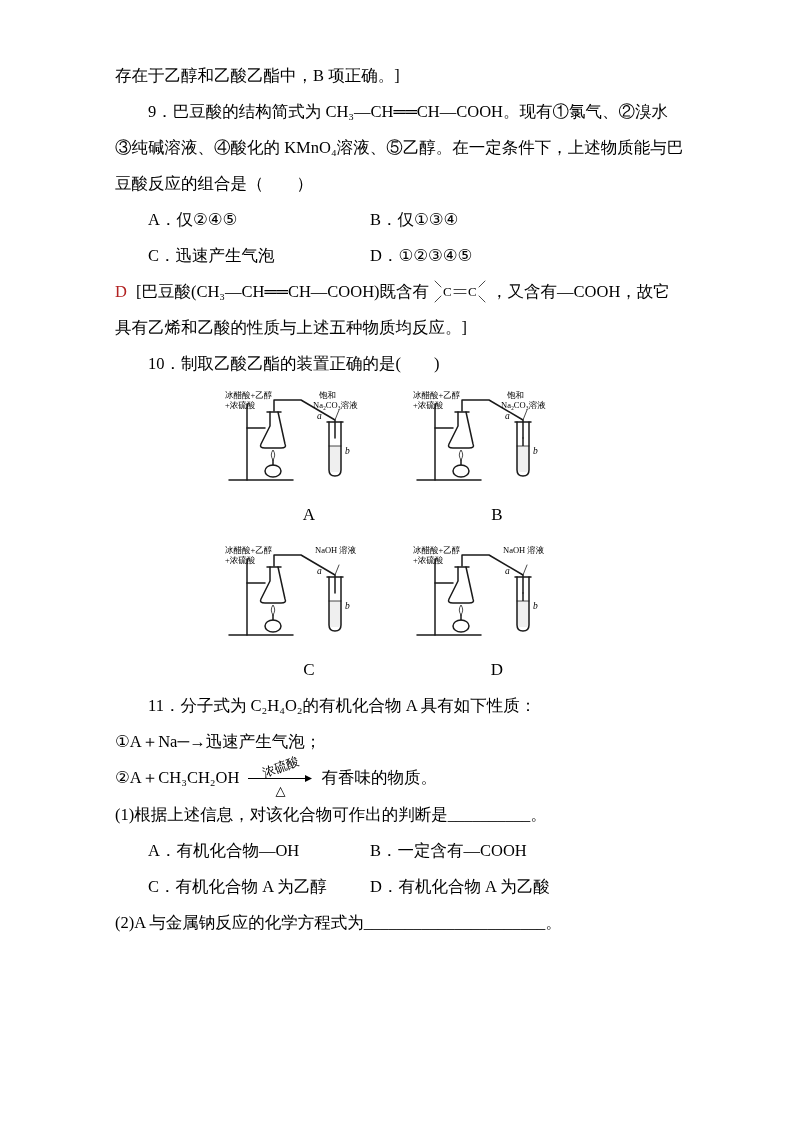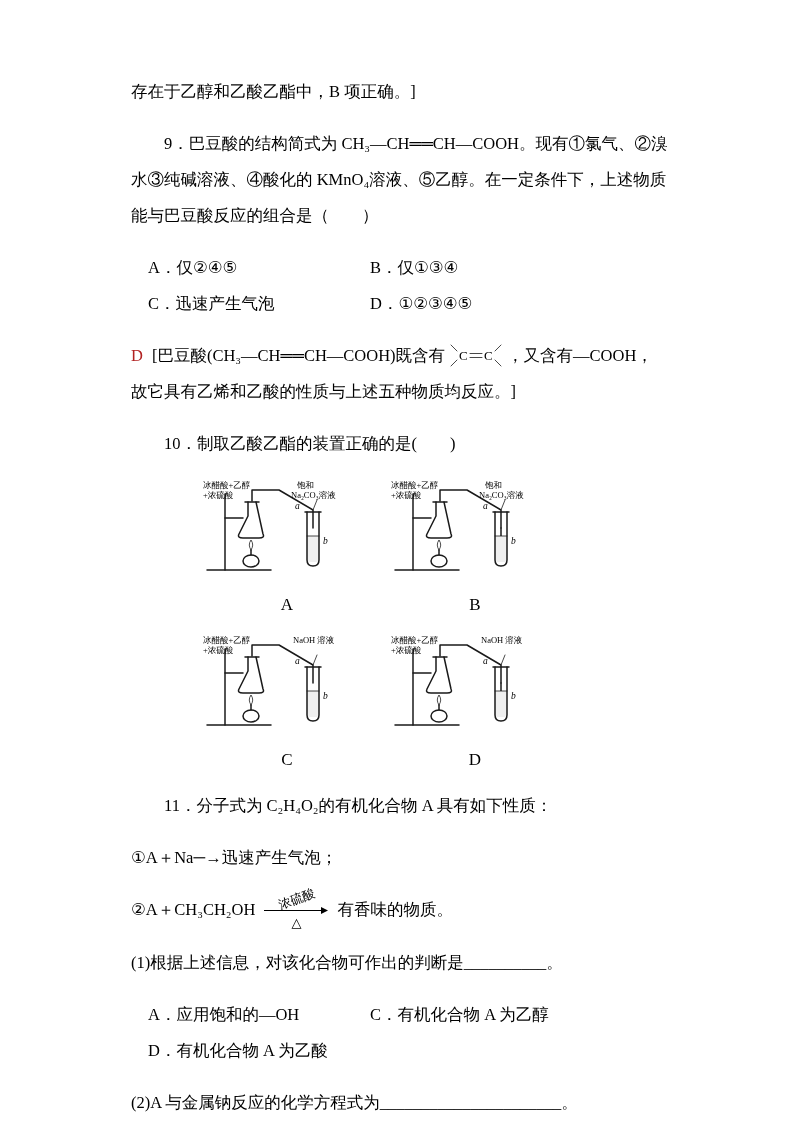--- a/index.html
+++ b/index.html
@@ -9,34 +9,34 @@
     width:794px; height:1123px;
     margin:0 auto;
     background:#ffffff;
     color:#000;
     font-family:"Liberation Serif","DejaVu Serif","DejaVu Sans",serif;
     font-size:16.5px;
     line-height:36px;
     padding:58px 110px 0 115px;
     overflow:hidden;
   }
-  p { margin:16px; }
+  p { margin:0; }
   .indent { text-indent:2em;font-family:Liberation Serif, serif; }
   .opts {
     display:grid;
     grid-template-columns:222px auto;
     padding-left:2em;
   }
   .answer-letter { color:#b22222; margin-right:9px; }
   .diagram-grid {
     display:grid;
     grid-template-columns:repeat(2,172px);
     column-gap:6px;
     row-gap:8px;
-    margin:6px 0 6px 86px;
+    margin:6px 0 6px 108px;
     gap:16px;
   }
   figure.apparatus { width:172px; }
   figure.apparatus figcaption {
     text-align:center;
     font-size:17px;
     line-height:24px;
   }
   .s { fill:none; stroke:#1a1a1a; stroke-width:1.5; stroke-linecap:round; stroke-linejoin:round; }
   .thin { stroke-width:0.8; }
@@ -214,21 +214,22 @@
           <line x1="1" y1="4.5" x2="60" y2="4.5" stroke="#000" stroke-width="1"></line>
           <path d="M58,1 L65,4.5 L58,8 Z" fill="#000"></path>
         </svg>
         <span class="below">△</span>
       </span><span>有香味的物质。</span>
   </p>
 
   <p>(1)根据上述信息，对该化合物可作出的判断是__________。</p>
 
   <div class="opts">
-    <span>A．应用饱和的—OH</span>
+    <span>A．有机化合物—OH</span>
+    <span>B．一定含有—COOH</span>
     <span>C．有机化合物 A 为乙醇</span>
     <span>D．有机化合物 A 为乙酸</span>
   </div>
 
   <p>(2)A 与金属钠反应的化学方程式为______________________。</p>
 
 
 
 </div>
 

